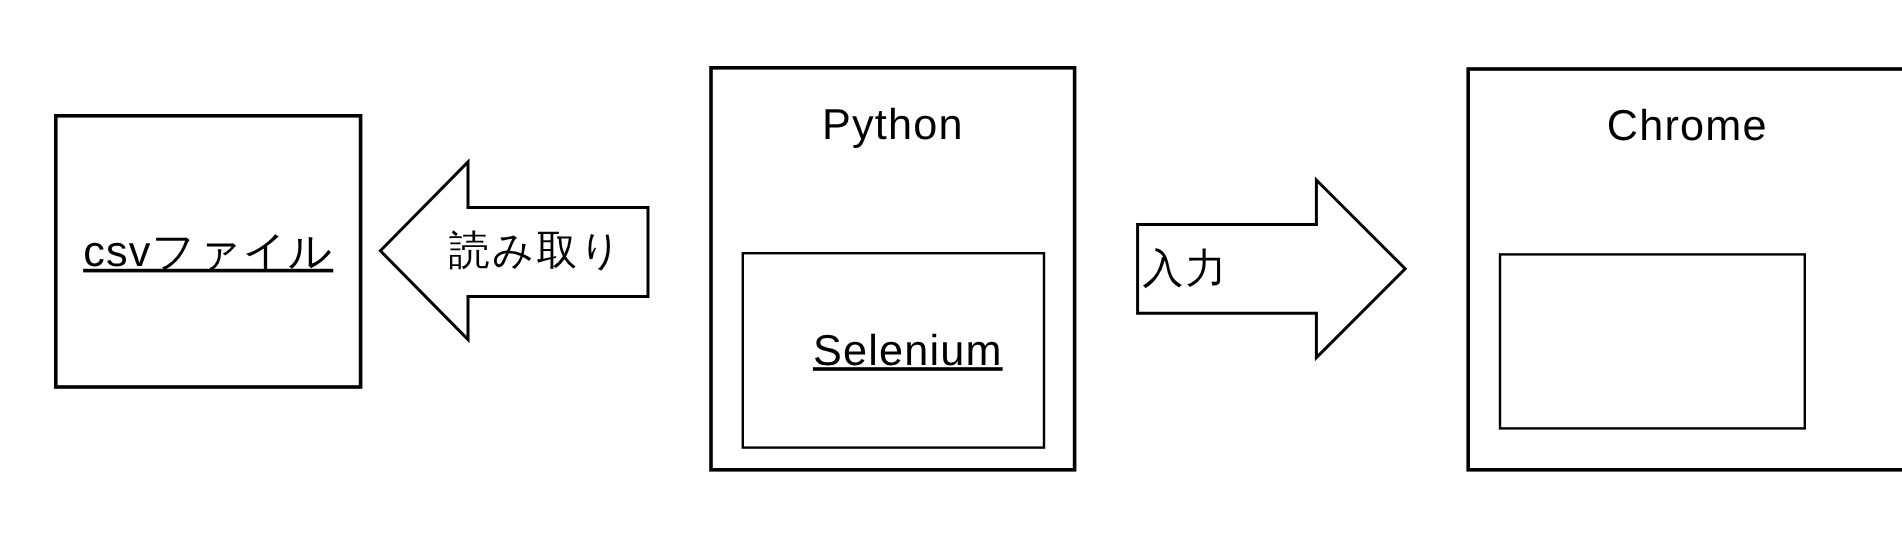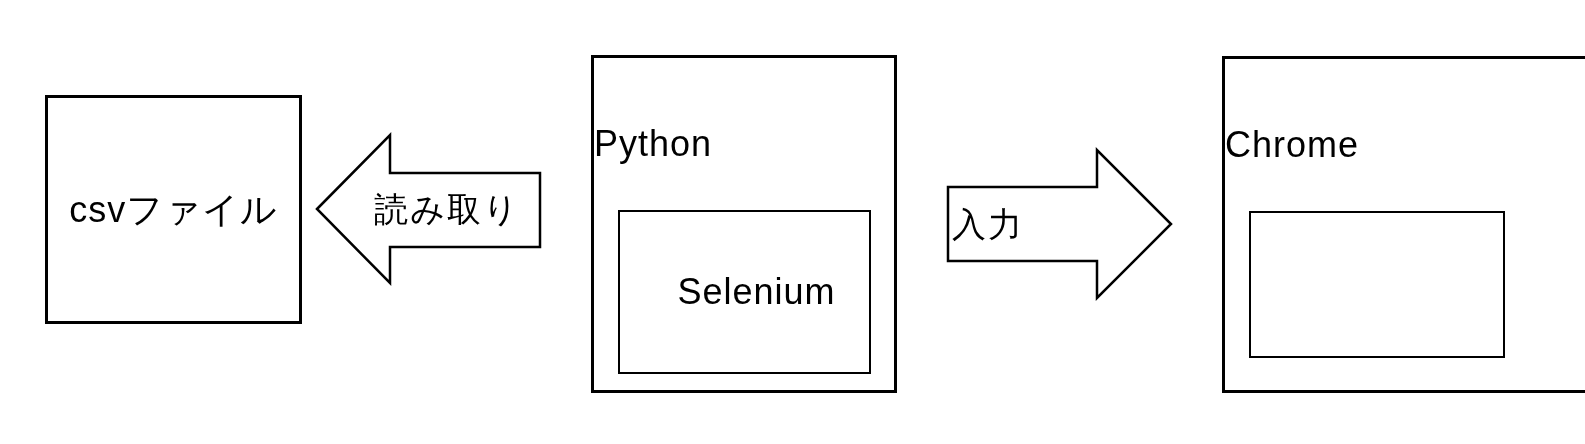--- a/index.html
+++ b/index.html
@@ -28,31 +28,32 @@
   }
   .inner-box {
     border: 2px solid #000000;
   }
   .center-flex {
     display: flex;
     flex-direction: column;
     align-items: center;
     justify-content: center;
     text-align: right;
+    text-decoration: underline;
   }
   .box-title {
     position: absolute;
     left: 0;
     right: 0;
     top: 28px;
+    text-align: center;
     font-size: 36px;
     line-height: 36px;
     font-weight: 400;
     letter-spacing: 1px;
-    margin-top: 40px;
   }
   .node-label {
     font-size: 36px;
     line-height: 42px;
     font-weight: 400;
     letter-spacing: 1px;
     white-space: nowrap;
   }
   .arrow-svg {
     position: absolute;

